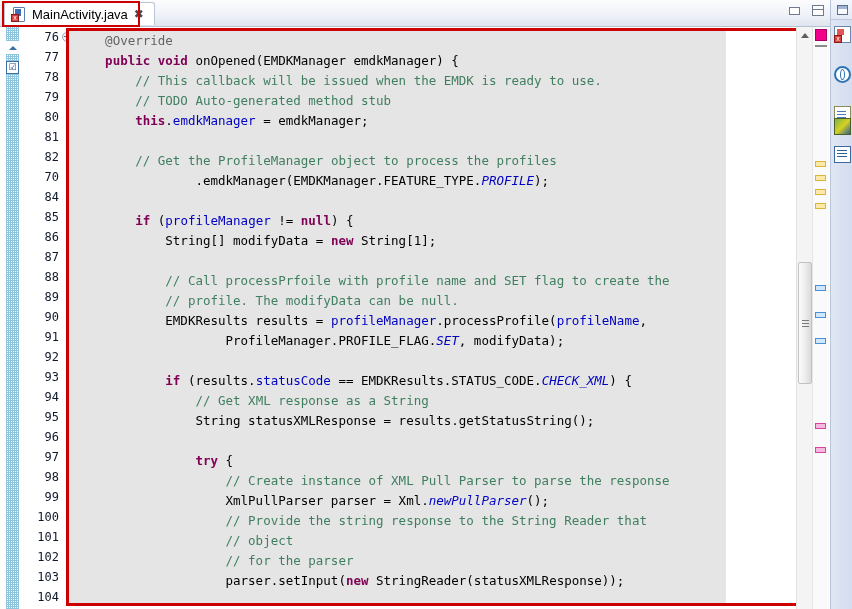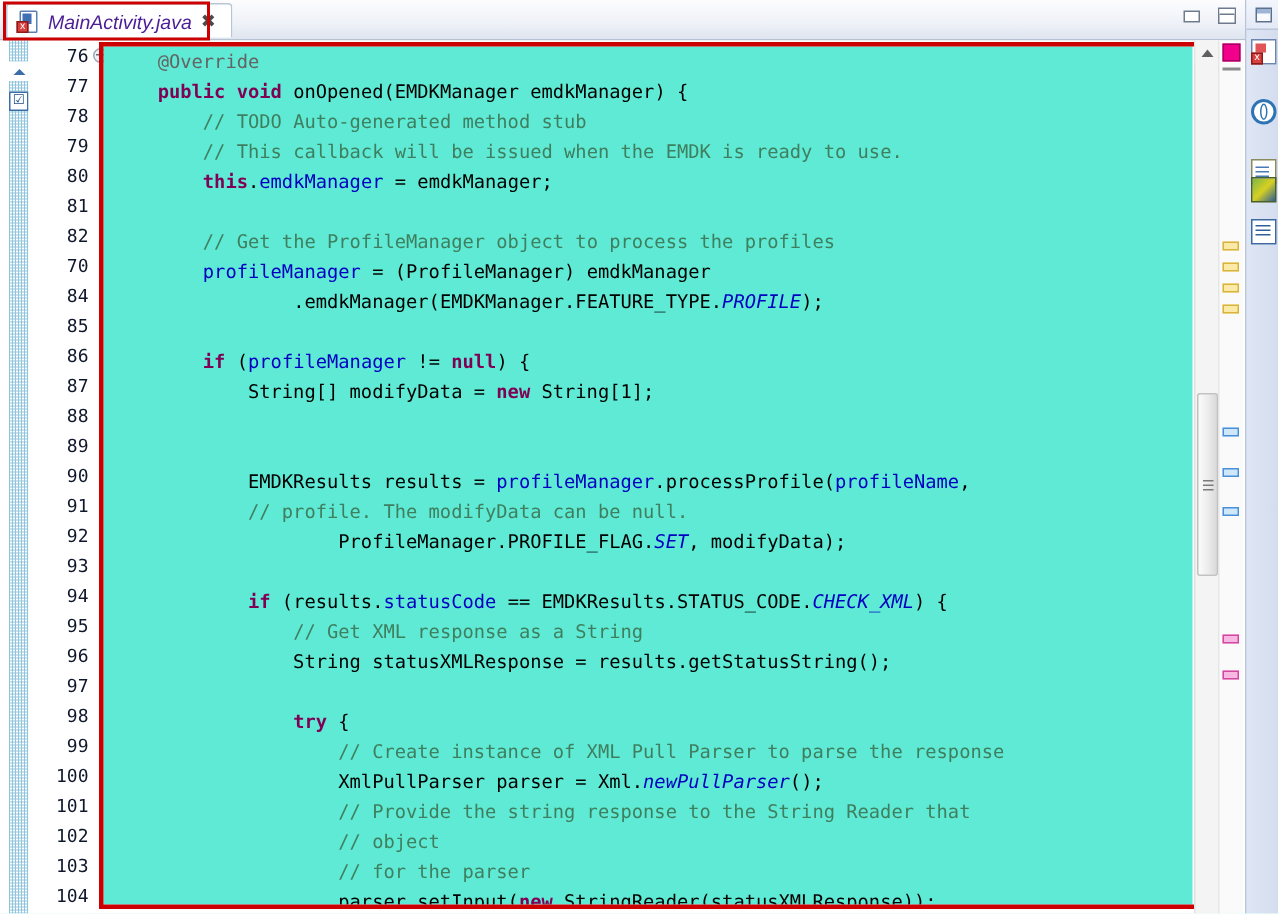--- a/index.html
+++ b/index.html
@@ -59,23 +59,22 @@
     left: 2px; top: 1px;
     width: 138px; height: 26px;
     border: 2px solid #cc0000;
     box-sizing: border-box;
     pointer-events: none;
     z-index: 40;
   }
   .tab-label {
     font-family: "Liberation Sans", sans-serif;
     font-size: 13px;
-    color: #4c1d95;
+    color: #000000;
     white-space: nowrap;
-    font-style: italic;
   }
   .java-file-icon {
     position: relative;
     width: 15px; height: 15px;
     flex: 0 0 15px;
   }
   .java-file-icon .page {
     position: absolute; left: 2px; top: 0;
     width: 10px; height: 13px;
     background: #ffffff;
@@ -224,23 +223,23 @@
     border: 3px solid #cc0000;
     box-sizing: border-box;
     pointer-events: none;
     z-index: 25;
   }
 
   
   #code-view {
     position: absolute;
     left: 69px; top: 4px;
-    width: 726px; height: 572px;
+    width: 657px; height: 572px;
     overflow: hidden;
-    background: #5eead4;
+    background: #e5e5e5;
     text-decoration: underline;
   }
   #code-lines {
     position: absolute;
     left: 0; top: 0;
     width: 726px;
   }
   .cline {
     height: 20px;
     line-height: 20px;
@@ -506,34 +505,33 @@
           <div class="lineno">102</div>
           <div class="lineno">103</div>
           <div class="lineno">104</div>
           <div class="lineno">105</div>
         </div>
 
       <div id="code-view">
         <div id="code-lines">
             <div class="cline"><span>    </span><span class="ann">@Override</span></div>
             <div class="cline"><span>    </span><span class="kw">public</span><span> </span><span class="kw">void</span><span> onOpened(EMDKManager emdkManager) {</span></div>
+            <div class="cline"><span>        </span><span class="cmt">// This callback will be issued when the EMDK is ready to use.</span></div>
             <div class="cline"><span>        </span><span class="cmt">// TODO Auto-generated method stub</span></div>
-            <div class="cline"><span>        </span><span class="cmt">// This callback will be issued when the EMDK is ready to use.</span></div>
             <div class="cline"><span>        </span><span class="kw">this</span><span>.</span><span class="fld">emdkManager</span><span> = emdkManager;</span></div>
             <div class="cline">&nbsp;</div>
             <div class="cline"><span>        </span><span class="cmt">// Get the ProfileManager object to process the profiles</span></div>
-            <div class="cline"><span>        </span><span class="fld">profileManager</span><span> = (ProfileManager) emdkManager</span></div>
             <div class="cline"><span>                </span><span>.emdkManager(EMDKManager.FEATURE_TYPE.</span><span class="sfld">PROFILE</span><span>);</span></div>
             <div class="cline">&nbsp;</div>
             <div class="cline"><span>        </span><span class="kw">if</span><span> (</span><span class="fld">profileManager</span><span> != </span><span class="kw">null</span><span>) {</span></div>
             <div class="cline"><span>            String[] modifyData = </span><span class="kw">new</span><span> String[1];</span></div>
             <div class="cline">&nbsp;</div>
-            <div class="cline"><span>            </span></div>
+            <div class="cline"><span>            </span><span class="cmt">// Call processPrfoile with profile name and SET flag to create the</span></div>
+            <div class="cline"><span>            </span><span class="cmt">// profile. The modifyData can be null.</span></div>
             <div class="cline"><span>            EMDKResults results = </span><span class="fld">profileManager</span><span>.processProfile(</span><span class="fld">profileName</span><span>,</span></div>
-            <div class="cline"><span>            </span><span class="cmt">// profile. The modifyData can be null.</span></div>
             <div class="cline"><span>                    ProfileManager.PROFILE_FLAG.</span><span class="sfld">SET</span><span>, modifyData);</span></div>
             <div class="cline">&nbsp;</div>
             <div class="cline"><span>            </span><span class="kw">if</span><span> (results.</span><span class="fld">statusCode</span><span> == EMDKResults.STATUS_CODE.</span><span class="sfld">CHECK_XML</span><span>) {</span></div>
             <div class="cline"><span>                </span><span class="cmt">// Get XML response as a String</span></div>
             <div class="cline"><span>                String statusXMLResponse = results.getStatusString();</span></div>
             <div class="cline">&nbsp;</div>
             <div class="cline"><span>                </span><span class="kw">try</span><span> {</span></div>
             <div class="cline"><span>                    </span><span class="cmt">// Create instance of XML Pull Parser to parse the response</span></div>
             <div class="cline"><span>                    XmlPullParser parser = Xml.</span><span class="sfld">newPullParser</span><span>();</span></div>
             <div class="cline"><span>                    </span><span class="cmt">// Provide the string response to the String Reader that</span></div>

